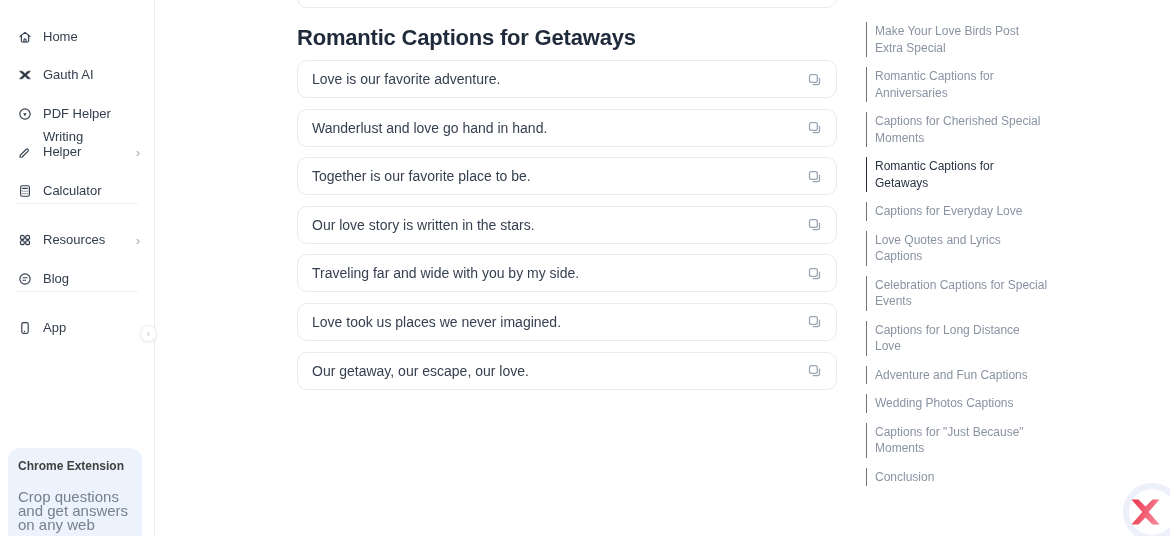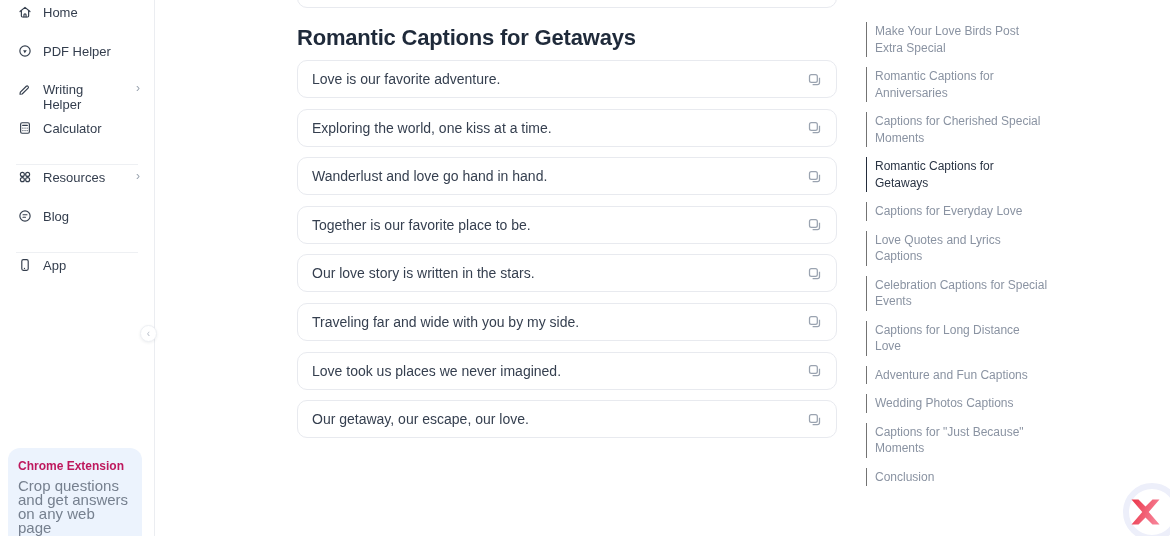--- a/index.html
+++ b/index.html
@@ -8,41 +8,41 @@
     position:relative; overflow:hidden; background:#ffffff;
     font-family:"Liberation Sans", sans-serif; color:#333d4d;
   }
 
   
   .sidebar {
     position:absolute; left:0; top:0; width:155px; height:536px;
     background:#fff; border-right:1px solid #ebedf1; padding-top:5px;
   }
   .sb-item {
-    height:38.5px; display:flex; align-items:flex-start; gap:11px;
+    height:38.5px; display:flex; align-items:flex-end; gap:11px;
     padding:0 14px 0 18px; cursor:pointer; font-size:13px; color:#333d4d;
   }
   .sb-item .ic { width:14px; height:14px; flex:0 0 14px; display:flex; align-items:center; }
   .sb-item .ic svg { width:14px; height:14px; stroke:#353f4e; }
   .sb-item .chev { margin-left:auto; color:#9aa3af; font-size:12px; line-height:1; }
   .sb-divider { height:1px; background:#eef0f3; margin:5px 16px; }
   .sb-collapse {
     position:absolute; left:140px; top:325px; width:17px; height:17px;
     border-radius:50%; background:#fff; border:1px solid #eef0f4;
     box-shadow:0 1px 3px rgba(40,50,70,.08);
     display:flex; align-items:center; justify-content:center;
     color:#b7bec9; font-size:10px; cursor:pointer;
   }
 
   
   .ext-box {
     position:absolute; left:8px; top:448px; width:134px; height:100px;
     background:#ecf3fd; border-radius:12px; padding:11px 10px 10px 10px;
   }
-  .ext-title { font-size:12px; font-weight:bold; color:#be185d; margin-bottom:6px; }
+  .ext-title { font-size:12px; font-weight:bold; color:#404040; margin-bottom:17px; }
   .ext-desc  { font-size:15px; line-height:14px; color:#76808f; }
   .ext-btn {
     margin-top:8px; height:26px; background:#fff; border-radius:8px;
     display:flex; align-items:center; justify-content:center; gap:6px;
     font-size:11px; font-weight:bold; color:#26303f; cursor:pointer;
     box-shadow:0 1px 2px rgba(40,50,70,.06);
   }
   .chrome-ic {
     width:13px; height:13px; border-radius:50%;
     background:
@@ -93,20 +93,28 @@
     <span class="ic">
       <svg viewBox="0 0 24 24" fill="none" stroke-width="2" stroke-linecap="round" stroke-linejoin="round">
         <path d="M3.5 11.2 12 4l8.5 7.2"></path>
           <path d="M5.8 9.4v9.6a1.5 1.5 0 0 0 1.5 1.5h9.4a1.5 1.5 0 0 0 1.5-1.5V9.4"></path>
           <path d="M10.2 20.5v-3.6a1.8 1.8 0 0 1 3.6 0v3.6"></path>
       </svg>
     </span>
     <span>Home</span>
   </div>
 
+  <div class="sb-item">
+    <span class="ic">
+      <svg viewBox="0 0 24 24" fill="#2b3442" stroke="none">
+        <path d="M2.5 5.5h5.1L12 9.9l4.4-4.4h5.1l-7 6.5 7 6.5h-5.1L12 14.1l-4.4 4.4H2.5l7-6.5z"></path>
+      </svg>
+    </span>
+    <span>Gauth AI</span>
+  </div>
 
   <div class="sb-item">
     <span class="ic">
       <svg viewBox="0 0 24 24" fill="none" stroke-width="2" stroke-linejoin="round">
         <rect x="3.2" y="3.2" width="17.6" height="17.6" rx="8.8"></rect>
         <path d="M9.8 15.2V9.4l5.6 2.9z" fill="#353f4e" stroke="none" transform="rotate(-28 12 12)"></path>
       </svg>
     </span>
     <span>PDF Helper</span>
   </div>
@@ -184,29 +192,20 @@
 </div>
 
 <main class="main">
   <div class="card-partial"></div>
 
   <h1 class="page-title">Romantic Captions for Getaways</h1>
 
   <div class="cards">
     <div class="card">
       <span>Love is our favorite adventure.</span>
-      <span class="copy-btn">
-          <svg viewBox="0 0 24 24" fill="none" stroke-width="2" stroke-linejoin="round">
-            <rect x="4" y="4" width="12.5" height="12.5" rx="3"></rect>
-            <path d="M9 20h7.6a3.4 3.4 0 0 0 3.4-3.4V9"></path>
-          </svg>
-        </span>
-    </div>
-    <div class="card">
-      <span>Exploring the world, one kiss at a time.</span>
       <span class="copy-btn">
           <svg viewBox="0 0 24 24" fill="none" stroke-width="2" stroke-linejoin="round">
             <rect x="4" y="4" width="12.5" height="12.5" rx="3"></rect>
             <path d="M9 20h7.6a3.4 3.4 0 0 0 3.4-3.4V9"></path>
           </svg>
         </span>
     </div>
     <div class="card">
       <span>Wanderlust and love go hand in hand.</span>
       <span class="copy-btn">

